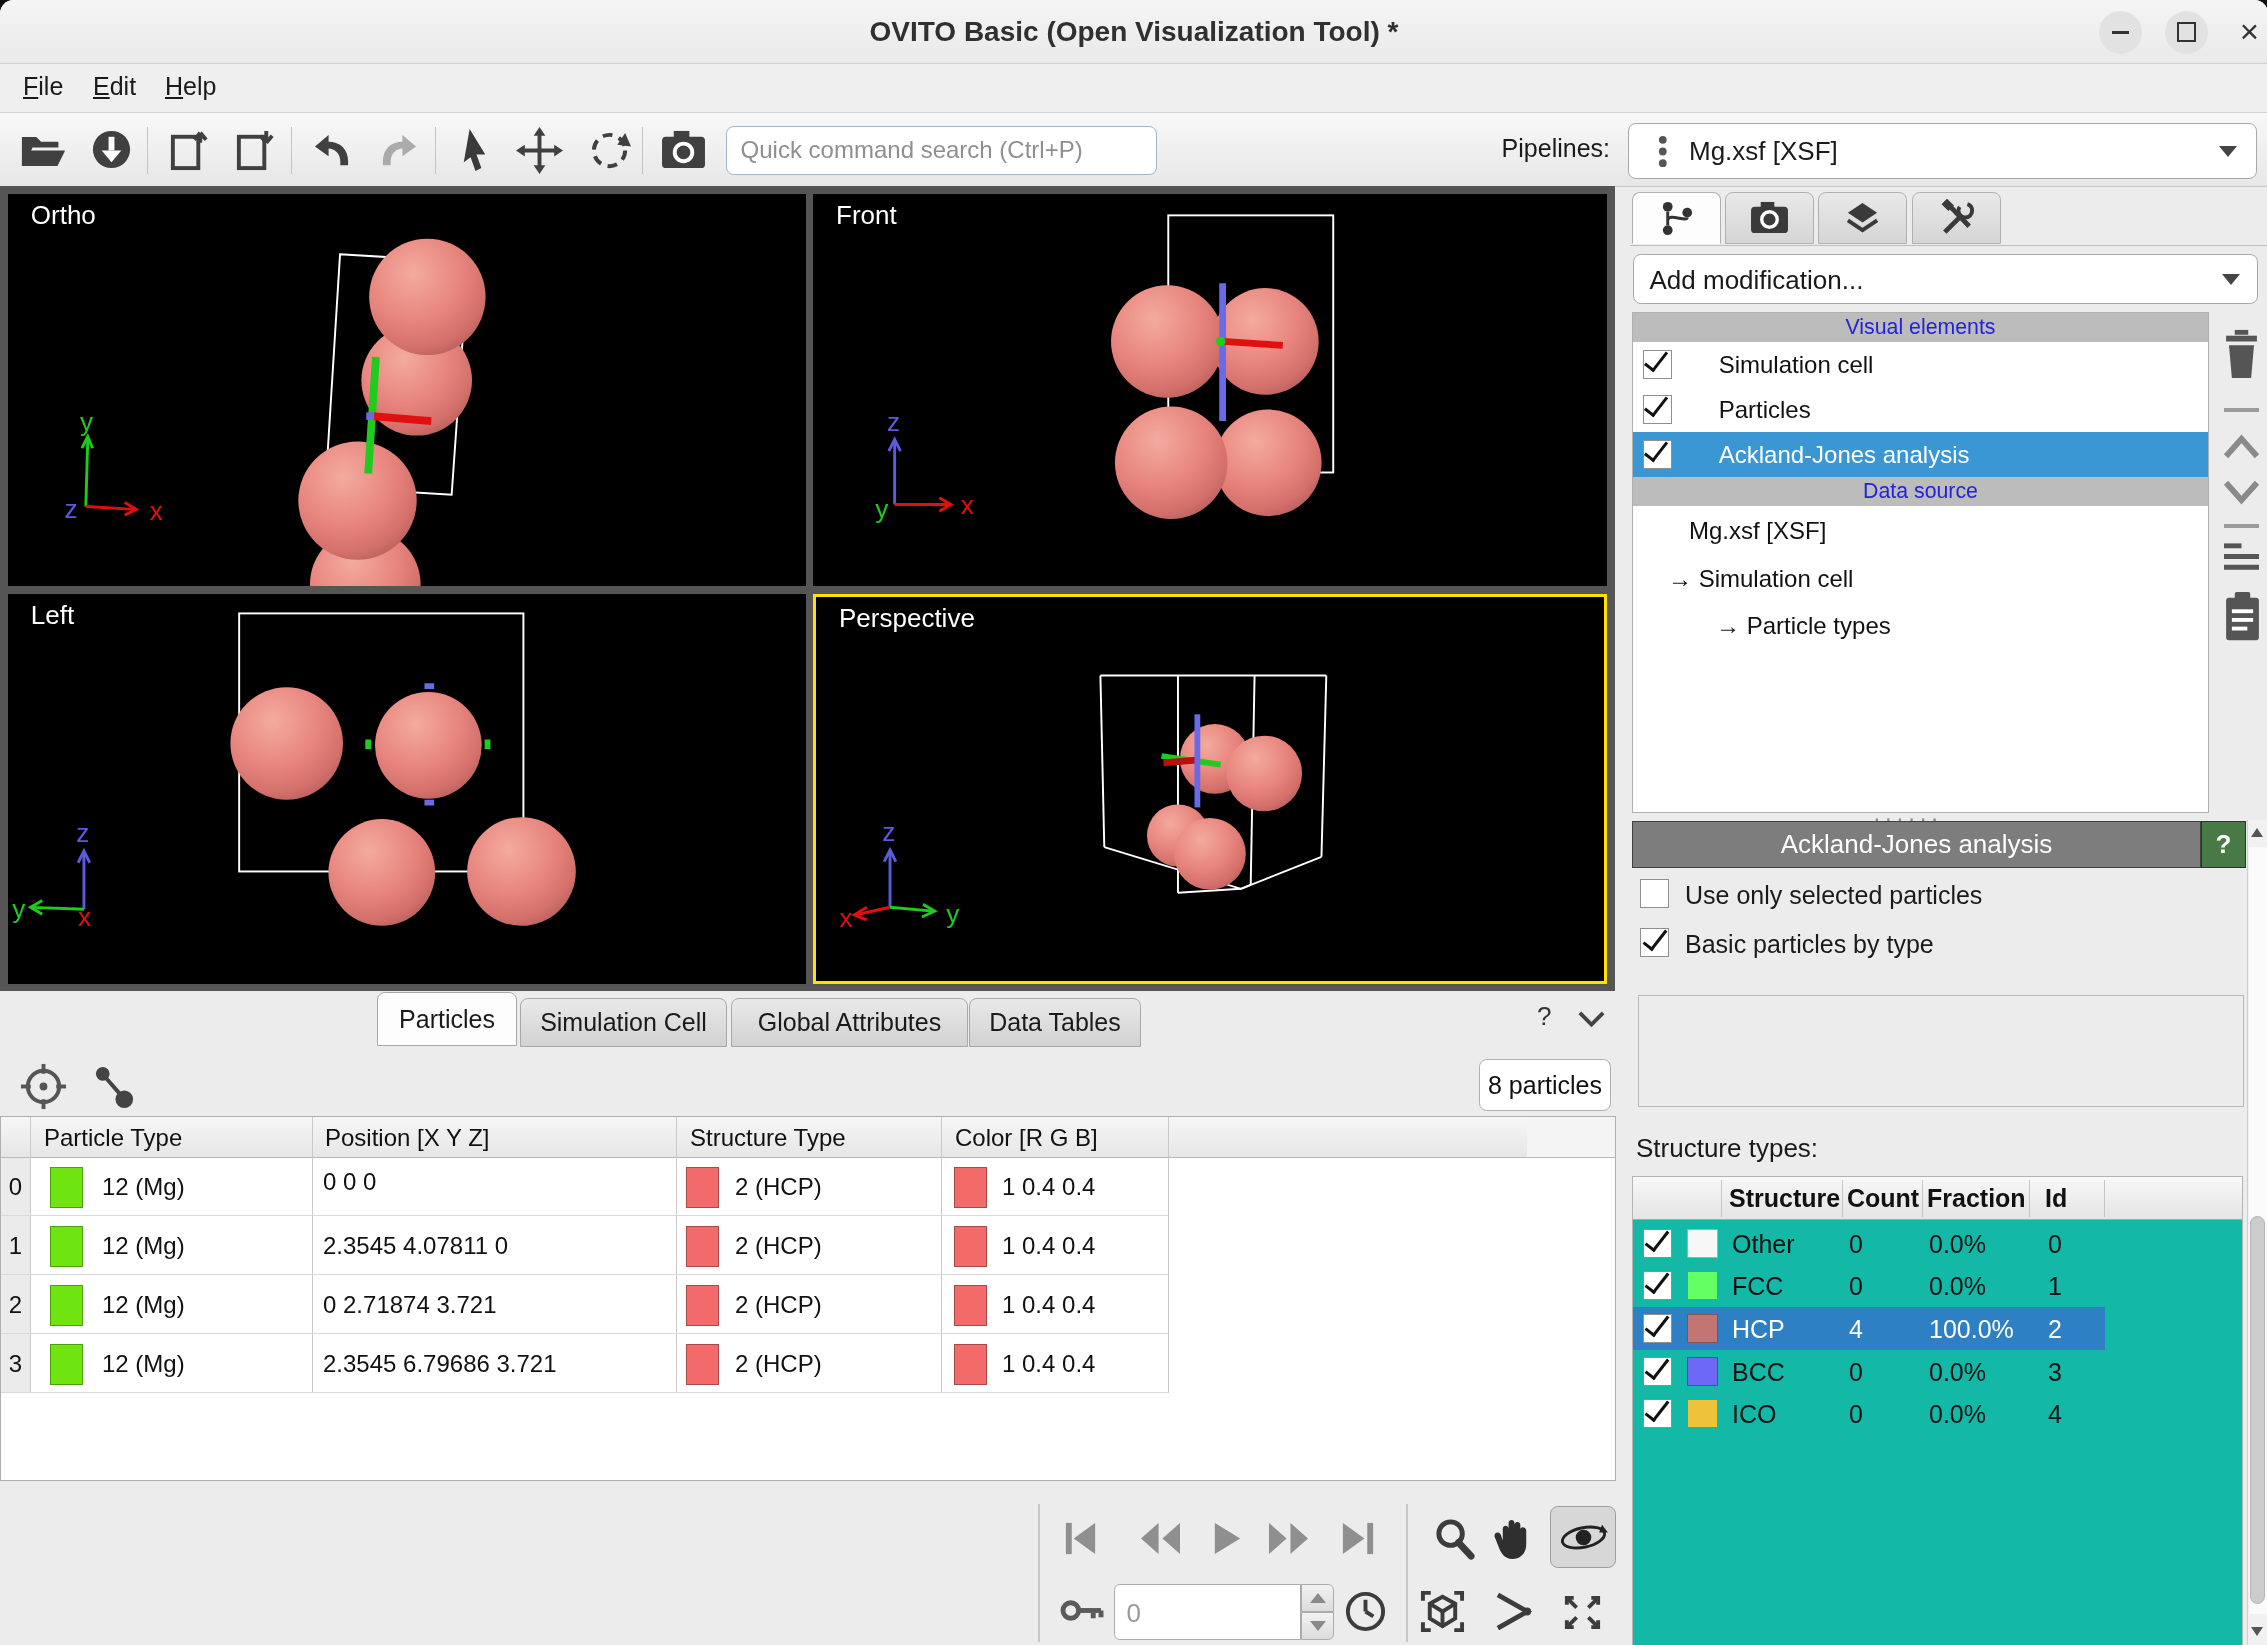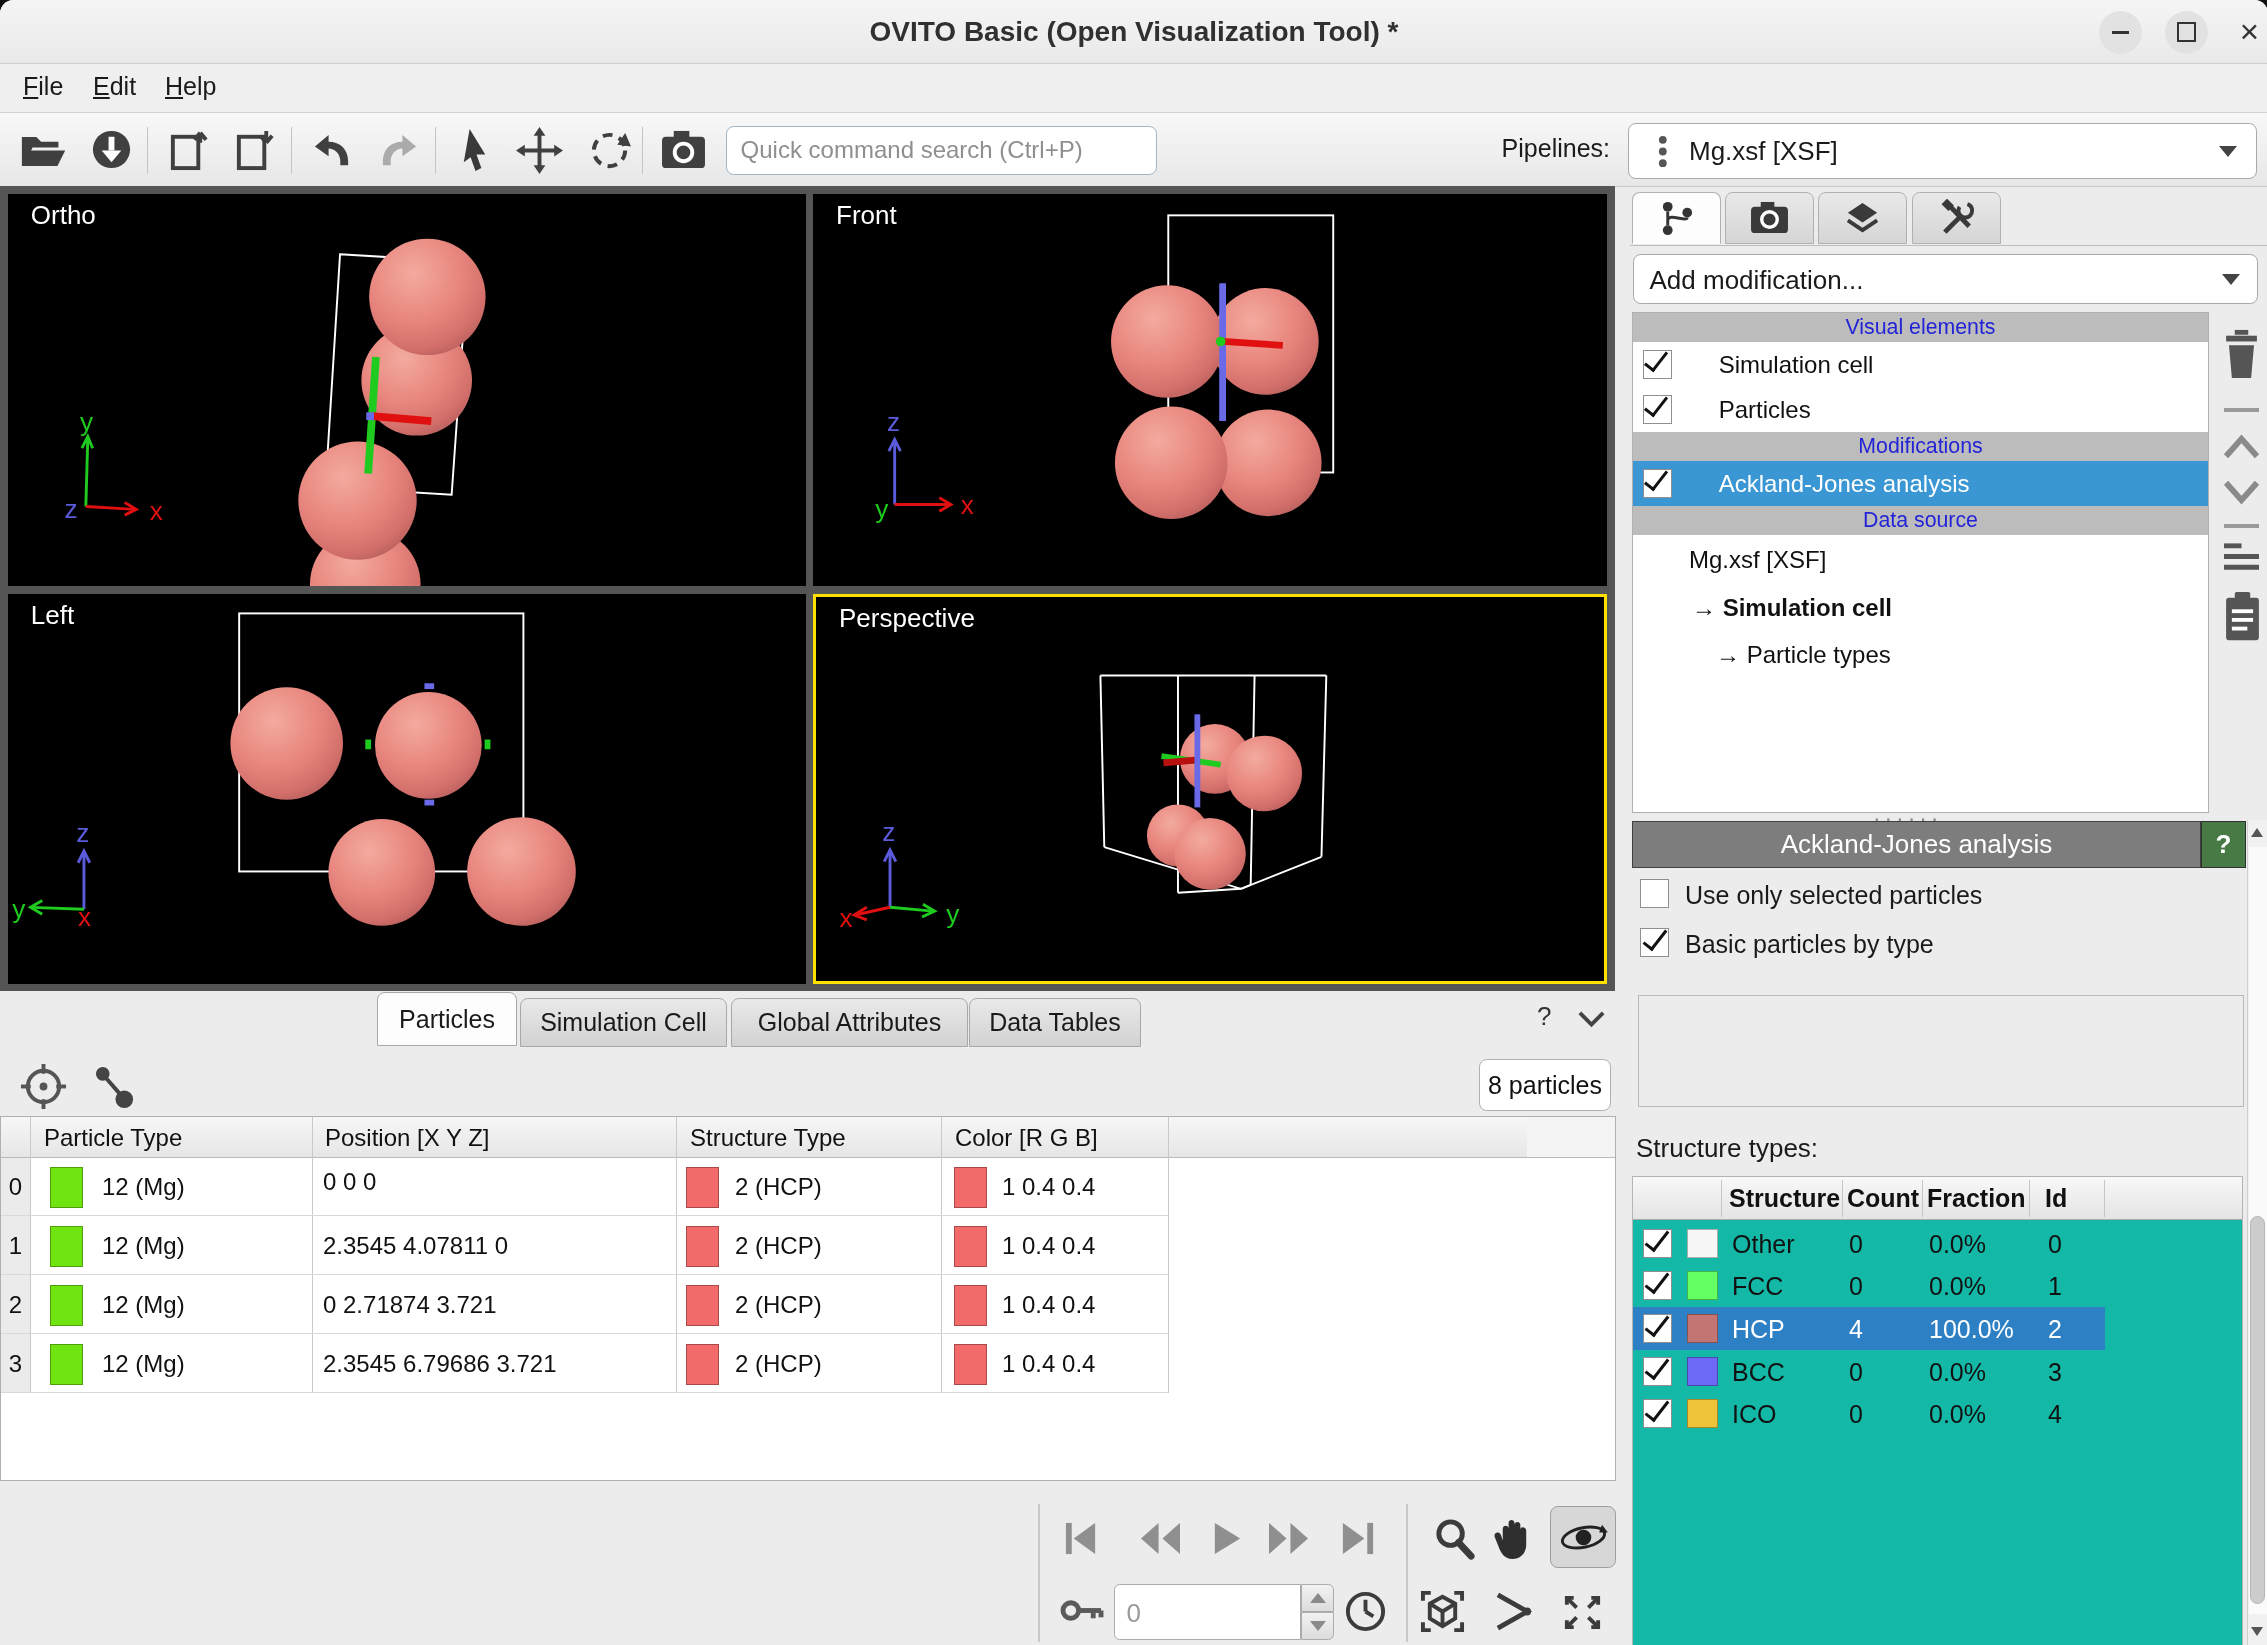--- a/index.html
+++ b/index.html
@@ -506,31 +506,30 @@
   <div class="abs listbox" style="left:1632px;top:312px;width:577px;height:501px;">
     <div class="secheader">Visual elements</div>
     <div class="plrow">
         <span class="cb checked" style="margin-left:9.7px;"></span>
         <span style="margin-left:47px;">Simulation cell</span>
       </div>
     <div class="plrow">
         <span class="cb checked" style="margin-left:9.7px;"></span>
         <span style="margin-left:47px;">Particles</span>
       </div>
-    <div class="secheader">Modifications</div>
     <div class="plrow selected">
         <span class="cb checked" style="margin-left:9.7px;"></span>
         <span style="margin-left:47px;">Ackland-Jones analysis</span>
       </div>
     <div class="secheader">Data source</div>
     <div class="plrow" style="height:49px;">
         <span style="margin-left:56px;">Mg.xsf [XSF]</span>
       </div>
     <div class="plrow" style="height:47px;">
-        <span style="margin-left:59px;font-weight:bold;">→ Simulation cell</span>
+        <span style="margin-left:35px;">→ Simulation cell</span>
       </div>
     <div class="plrow" style="height:47px;">
         <span style="margin-left:83px;">→ Particle types</span>
       </div>
   </div>
 
   <svg class="abs" style="left:2220px;top:328px;" width="43" height="52" viewBox="0 0 44 54">
       <rect x="15" y="2" width="14" height="5" fill="#555"></rect>
       <rect x="6" y="8" width="32" height="6" fill="#555"></rect>
       <path d="M9 18 h26 l-3 34 h-20 Z" fill="#555"></path>

